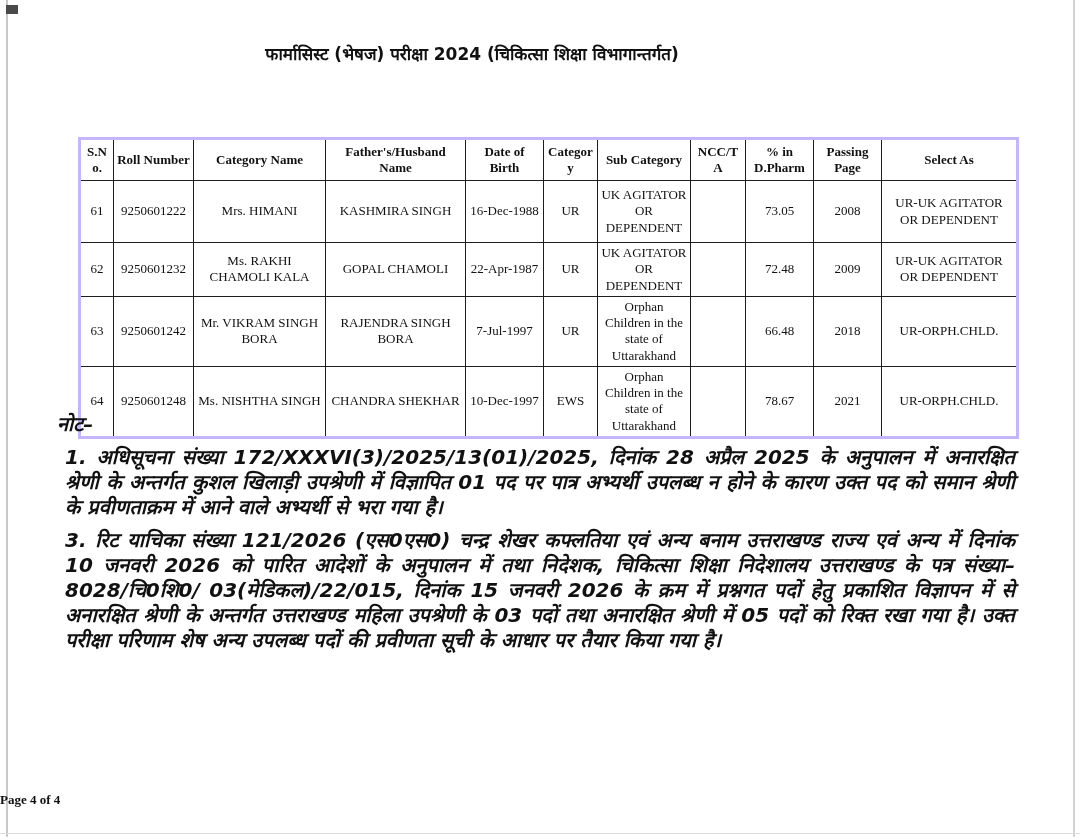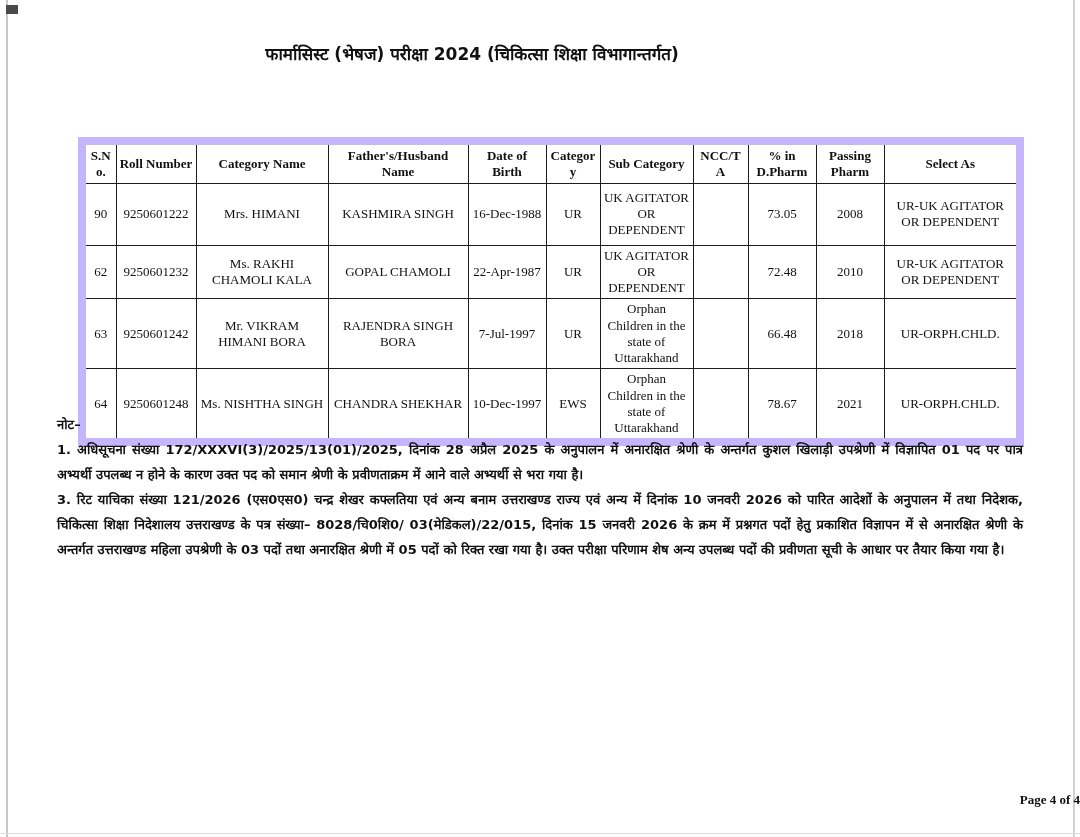--- a/index.html
+++ b/index.html
@@ -25,49 +25,50 @@
     line-height: 24px;
     font-family: "DejaVu Sans", "Liberation Sans", sans-serif;
   }
 
   table.results {
     position: absolute; left: 78px; top: 137px;
     width: 938px;
     border-collapse: collapse;
     table-layout: fixed;
     font-size: 13px;
-    border: 8px solid #c4b5fd;
+    border: 3px solid #c4b5fd;
   }
   table.results th, table.results td {
     border: 1px solid #1d1d1d;
     text-align: center;
     vertical-align: middle;
     padding: 2px 3px;
     line-height: 1.25;
     word-wrap: break-word;
   }
   table.results th { font-weight: bold; }
   tr.h42 { height: 42px; }
   tr.h62 { height: 62px; }
   tr.h46 { height: 46px; }
   tr.h60 { height: 60px; }
 
   .notes {
     position: absolute; left: 57px; top: 412px; width: 966px;
     font-family: "DejaVu Sans", "Liberation Sans", sans-serif;
     font-weight: bold;
-    font-size: 13px;
+    font-size: 20px;
     line-height: 25px;
     text-align: justify;
+    font-style: italic;
   }
-  .notes p { margin: 0; }
+  .notes p { margin: 8px; }
 
   .footer {
     position: absolute; left: 0; top: 792px; width: 1080px;
-    text-align: right;
+    text-align: left;
     font-weight: bold;
     font-size: 13px;
     font-family: "Liberation Serif", serif;
   }
 </style>
 </head>
 <body>
 
 <div class="page">
 
@@ -98,27 +99,27 @@
       <tr class="h42">
         <th>S.No.</th>
         <th>Roll Number</th>
         <th>Category Name</th>
         <th>Father's/Husband Name</th>
         <th>Date of Birth</th>
         <th>Category</th>
         <th>Sub Category</th>
         <th>NCC/TA</th>
         <th>% in D.Pharm</th>
-        <th>Passing Pharm</th>
+        <th>Passing Page</th>
         <th>Select As</th>
       </tr>
     </thead>
     <tbody>
       <tr class="h62">
-        <td>90</td>
+        <td>61</td>
         <td>9250601222</td>
         <td>Mrs. HIMANI</td>
         <td>KASHMIRA SINGH</td>
         <td>16-Dec-1988</td>
         <td>UR</td>
         <td>UK AGITATOR OR DEPENDENT</td>
         <td></td>
         <td>73.05</td>
         <td>2008</td>
         <td>UR-UK AGITATOR OR DEPENDENT</td>
@@ -126,27 +127,27 @@
       <tr class="h46">
         <td>62</td>
         <td>9250601232</td>
         <td>Ms. RAKHI CHAMOLI KALA</td>
         <td>GOPAL CHAMOLI</td>
         <td>22-Apr-1987</td>
         <td>UR</td>
         <td>UK AGITATOR OR DEPENDENT</td>
         <td></td>
         <td>72.48</td>
-        <td>2010</td>
+        <td>2009</td>
         <td>UR-UK AGITATOR OR DEPENDENT</td>
       </tr>
       <tr class="h60">
         <td>63</td>
         <td>9250601242</td>
-        <td>Mr. VIKRAM HIMANI BORA</td>
+        <td>Mr. VIKRAM SINGH BORA</td>
         <td>RAJENDRA SINGH BORA</td>
         <td>7-Jul-1997</td>
         <td>UR</td>
         <td>Orphan Children in the state of Uttarakhand</td>
         <td></td>
         <td>66.48</td>
         <td>2018</td>
         <td>UR-ORPH.CHLD.</td>
       </tr>
       <tr class="h62">

